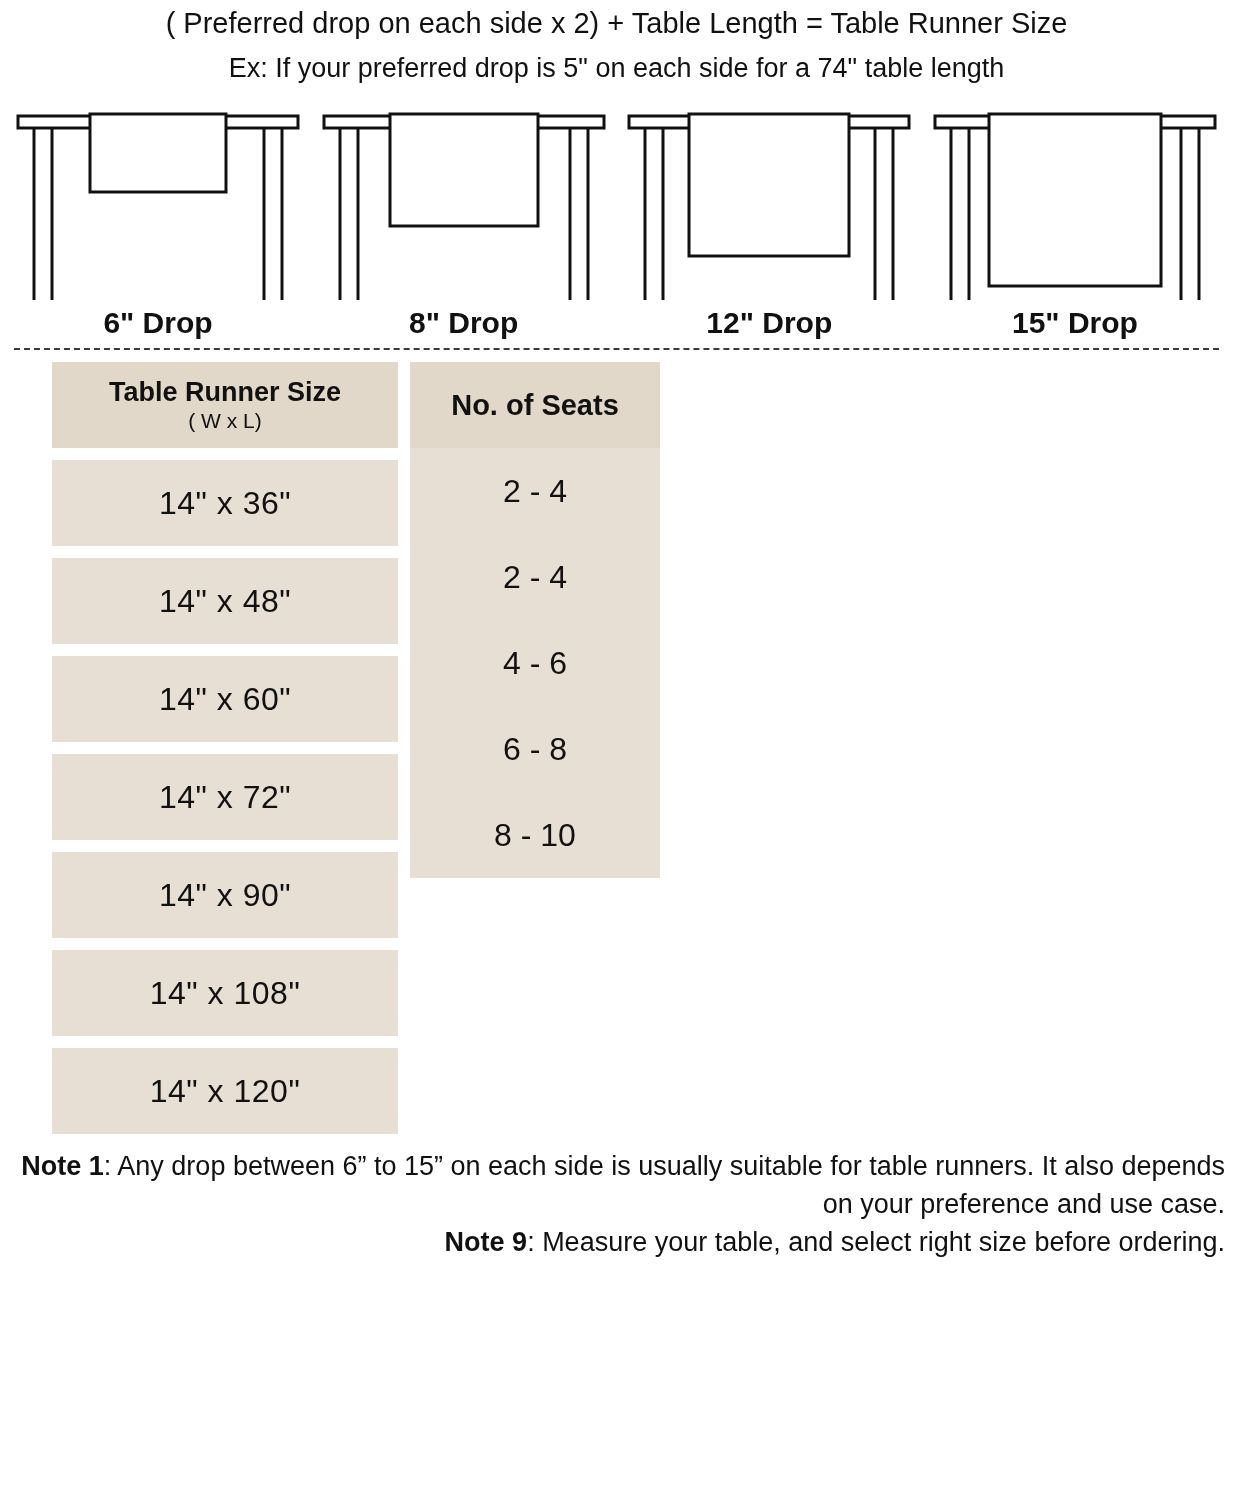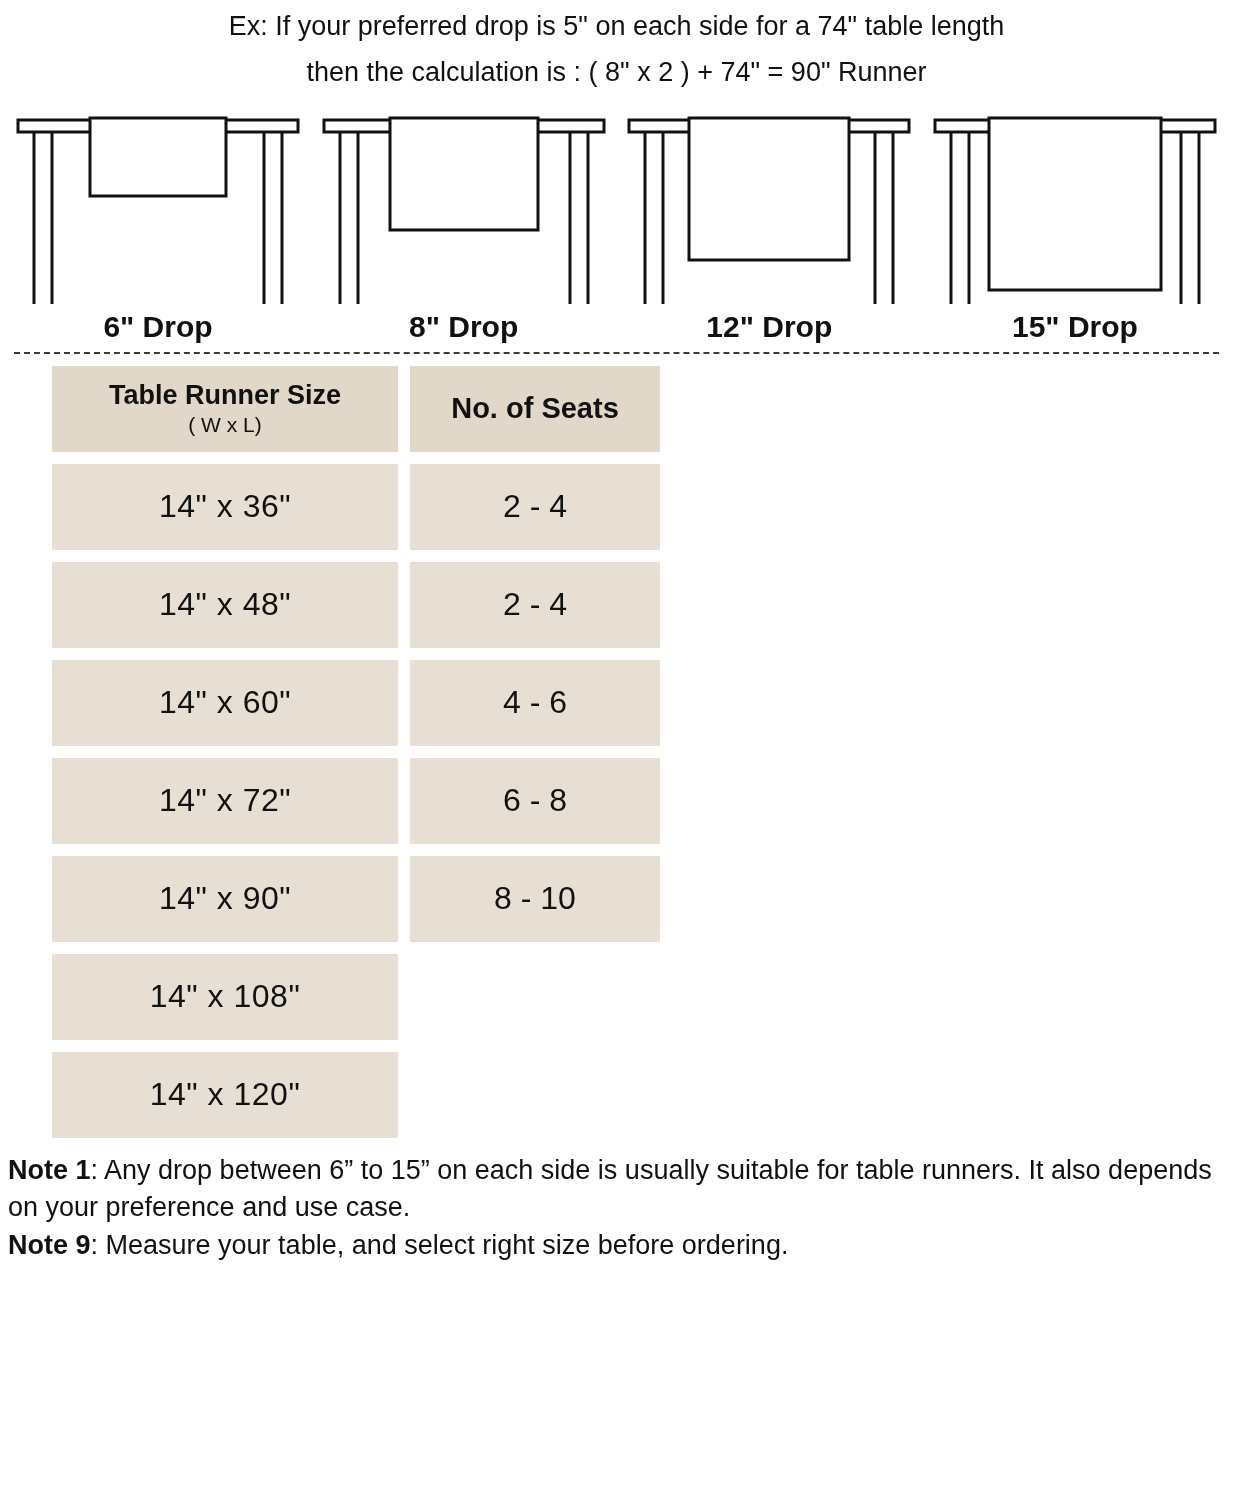--- a/index.html
+++ b/index.html
@@ -122,45 +122,45 @@
     font-weight: bold;
     line-height: 1.32;
     padding: 6px 10px;
   }
 
   .grid {
     display: flex;
     gap: 12px;
   }
   .left-stack { display: flex; flex-direction: column; gap: 12px; }
-  .mid-stack { display: flex; flex-direction: column; gap: 12px; }
+  .mid-stack { display: flex; flex-direction: column; }
   .right-stack { display: flex; flex-direction: column; gap: 12px; }
 
   .h-head { height: 86px; }
   .h-2row { height: 184px; }
   .h-2rowb { height: 184px; }
   .h-4row { height: 380px; }
 
   
   .notes {
     margin: 14px 8px 0 8px;
-    text-align: left;
+    text-align: right;
     font-size: 27px;
     line-height: 1.4;
   }
   .notes b { font-weight: bold; }
   .note-line { display: block; }
 </style>
 </head>
 <body>
 
 <div class="page">
 
+  <div class="formula">( Preferred drop on each side x 2) + Table Length = Table Runner Size</div>
   <div class="example">Ex: If your preferred drop is 5" on each side for a 74" table length</div>
-  <div class="example">then the calculation is : ( 8" x 2 ) + 74" = 90" Runner</div>
 
   <div class="illus-row">
 
     <div class="illus">
       <svg viewBox="0 0 292 200" width="292" height="200" xmlns="http://www.w3.org/2000/svg">
         <g fill="none" stroke="#111" stroke-width="3">
           <rect x="6" y="12" width="280" height="12"></rect>
           <line x1="22" y1="24" x2="22" y2="196"></line>
           <line x1="40" y1="24" x2="40" y2="196"></line>
           <line x1="252" y1="24" x2="252" y2="196"></line>

